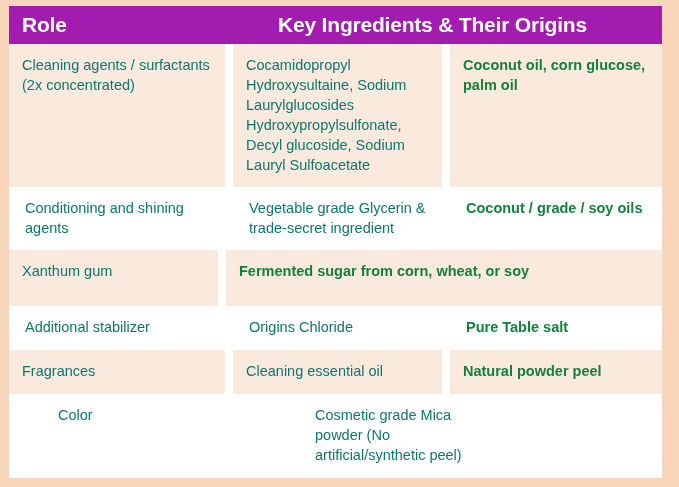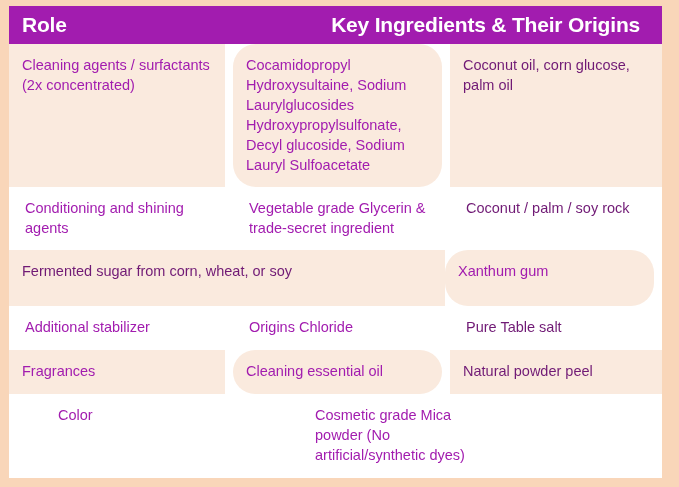--- a/index.html
+++ b/index.html
@@ -49,21 +49,21 @@
     white-space: nowrap;
     box-sizing: border-box;
   }
   .th-role {
     flex: 0 0 216px;
     padding-left: 13px;
     text-align: left;
   }
   .th-key {
     flex: 1 1 auto;
-    text-align: right;
+    text-align: center;
     padding-right: 22px;
   }
 
   
   .tbody {
     width: 100%;
     box-sizing: border-box;
   }
   .trow {
     display: flex;
@@ -75,28 +75,28 @@
   .trow.plain .td { background: #ffffff; padding-left: 16px; }
 
   .td {
     box-sizing: border-box;
     padding: 11px 10px 10px 13px;
     font-size: 14.5px;
     line-height: 20px;
     color: #b06a3c;
   }
   .col-role    { flex: 0 0 216px; margin-right: 8px; }
-  .col-ingr    { flex: 0 0 209px; margin-right: 8px; border-radius: 23px; }
+  .col-ingr    { flex: 0 0 209px; margin-right: 8px; }
   .col-origin  { flex: 1 1 auto; }
 
   .col-role .cell-text,
-  .col-ingr .cell-text { color: #a21caf; font-weight: normal; }
+  .col-ingr .cell-text { color: #0f766e; font-weight: normal; }
   .col-origin .cell-text {
-    color: #701a75;
-    font-weight: normal;
+    color: #15803d;
+    font-weight: bold;
   }
 
   .cell-text { display: block; }
 
   
   .r0 .td { min-height: 143px; }
   .r1 .td { min-height: 63px; }
   .r2 .td { min-height: 56px; }
   .r3 .td { min-height: 44px; }
   .r4 .td { min-height: 44px; }
@@ -129,30 +129,30 @@
       </div>
 
       <div class="trow plain r1">
         <div class="td col-role">
           <span class="cell-text">Conditioning and shining agents</span>
         </div>
         <div class="td col-ingr">
           <span class="cell-text">Vegetable grade Glycerin &amp; trade-secret ingredient</span>
         </div>
         <div class="td col-origin">
-          <span class="cell-text">Coconut / palm / soy rock</span>
+          <span class="cell-text">Coconut / grade / soy oils</span>
         </div>
       </div>
 
       <div class="trow shade r2">
+        <div class="td col-ingr">
+          <span class="cell-text">Xanthum gum</span>
+        </div>
         <div class="td col-origin">
           <span class="cell-text">Fermented sugar from corn, wheat, or soy</span>
-        </div>
-        <div class="td col-ingr">
-          <span class="cell-text">Xanthum gum</span>
         </div>
       </div>
 
       <div class="trow plain r3">
         <div class="td col-role">
           <span class="cell-text">Additional stabilizer</span>
         </div>
         <div class="td col-ingr">
           <span class="cell-text">Origins Chloride</span>
         </div>
@@ -171,19 +171,19 @@
         <div class="td col-origin">
           <span class="cell-text">Natural powder peel</span>
         </div>
       </div>
 
       <div class="trow plain r5">
         <div class="td col-role">
           <span class="cell-text">Color</span>
         </div>
         <div class="td col-ingr">
-          <span class="cell-text">Cosmetic grade Mica powder (No artificial/synthetic dyes)</span>
+          <span class="cell-text">Cosmetic grade Mica powder (No artificial/synthetic peel)</span>
         </div>
       </div>
 
     </div>
   </div>
 </div>
 
 </body></html>

